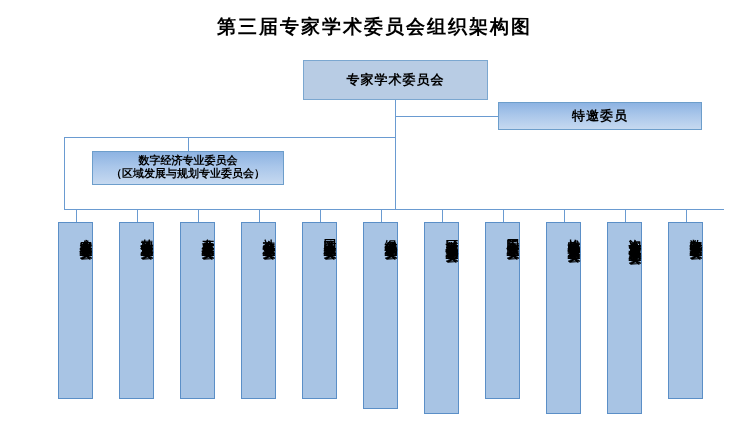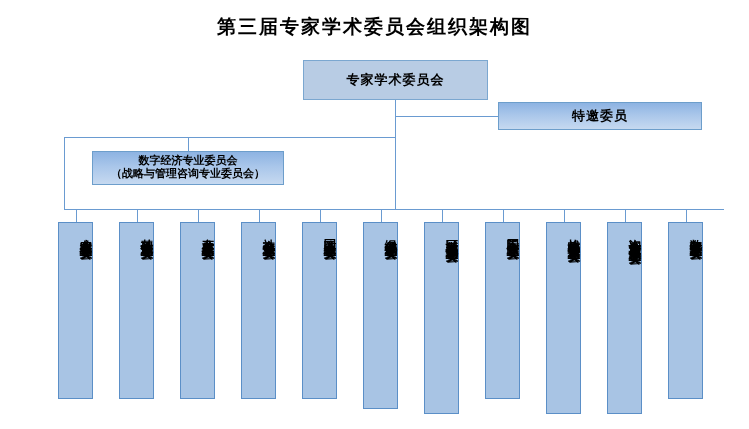--- a/index.html
+++ b/index.html
@@ -112,21 +112,21 @@
   <div class="box box-root">
     <span>专家学术委员会</span>
   </div>
 
   <div class="box box-invited">
     <span>特邀委员</span>
   </div>
 
   <div class="box box-office">
     <span class="l1">数字经济专业委员会</span>
-    <span class="l2">（战略与管理咨询专业委员会）</span>
+    <span class="l2">（区域发展与规划专业委员会）</span>
   </div>
 
   <div id="committee-layer">
       <div class="line vline" style="left: 76px; top: 209px; height: 13px;"></div>
       <div class="box box-vert" style="left: 58px; top: 222px; width: 35px; height: 177px;">
         <span>农业农村专业委员会</span>
       </div>
       <div class="line vline" style="left: 137px; top: 209px; height: 13px;"></div>
       <div class="box box-vert" style="left: 119px; top: 222px; width: 35px; height: 177px;">
         <span>基础设施专业委员会</span>

